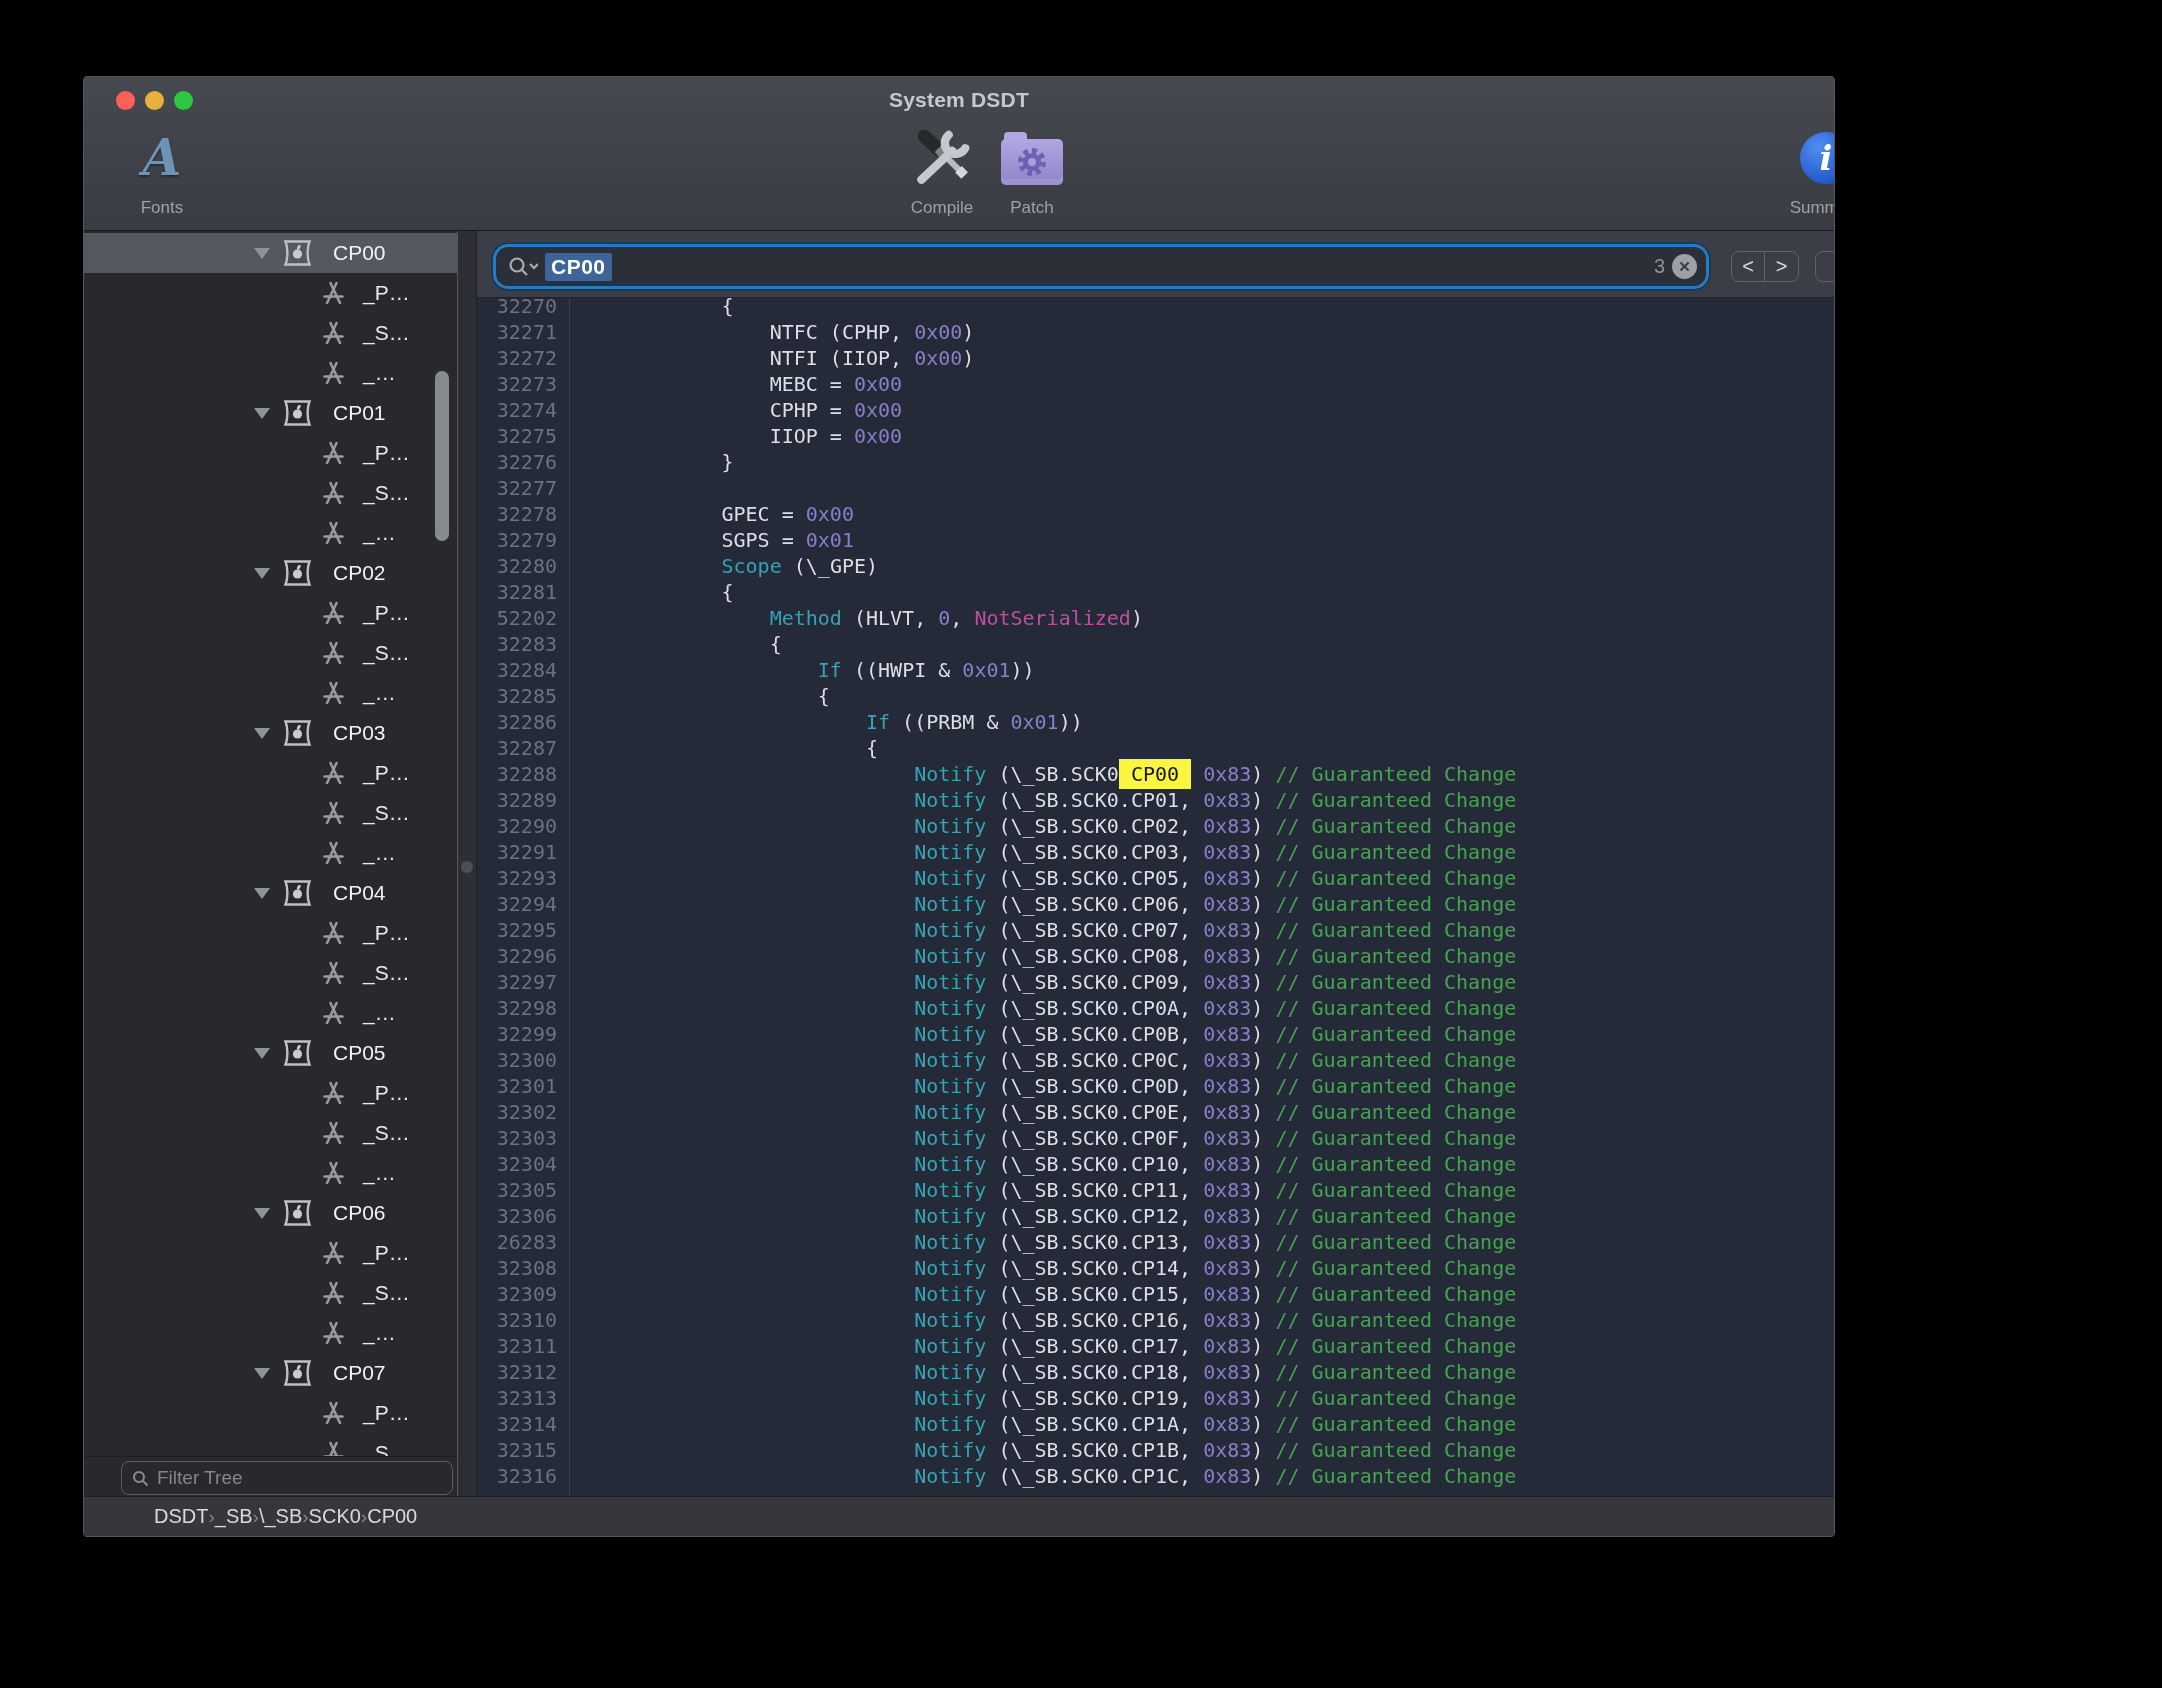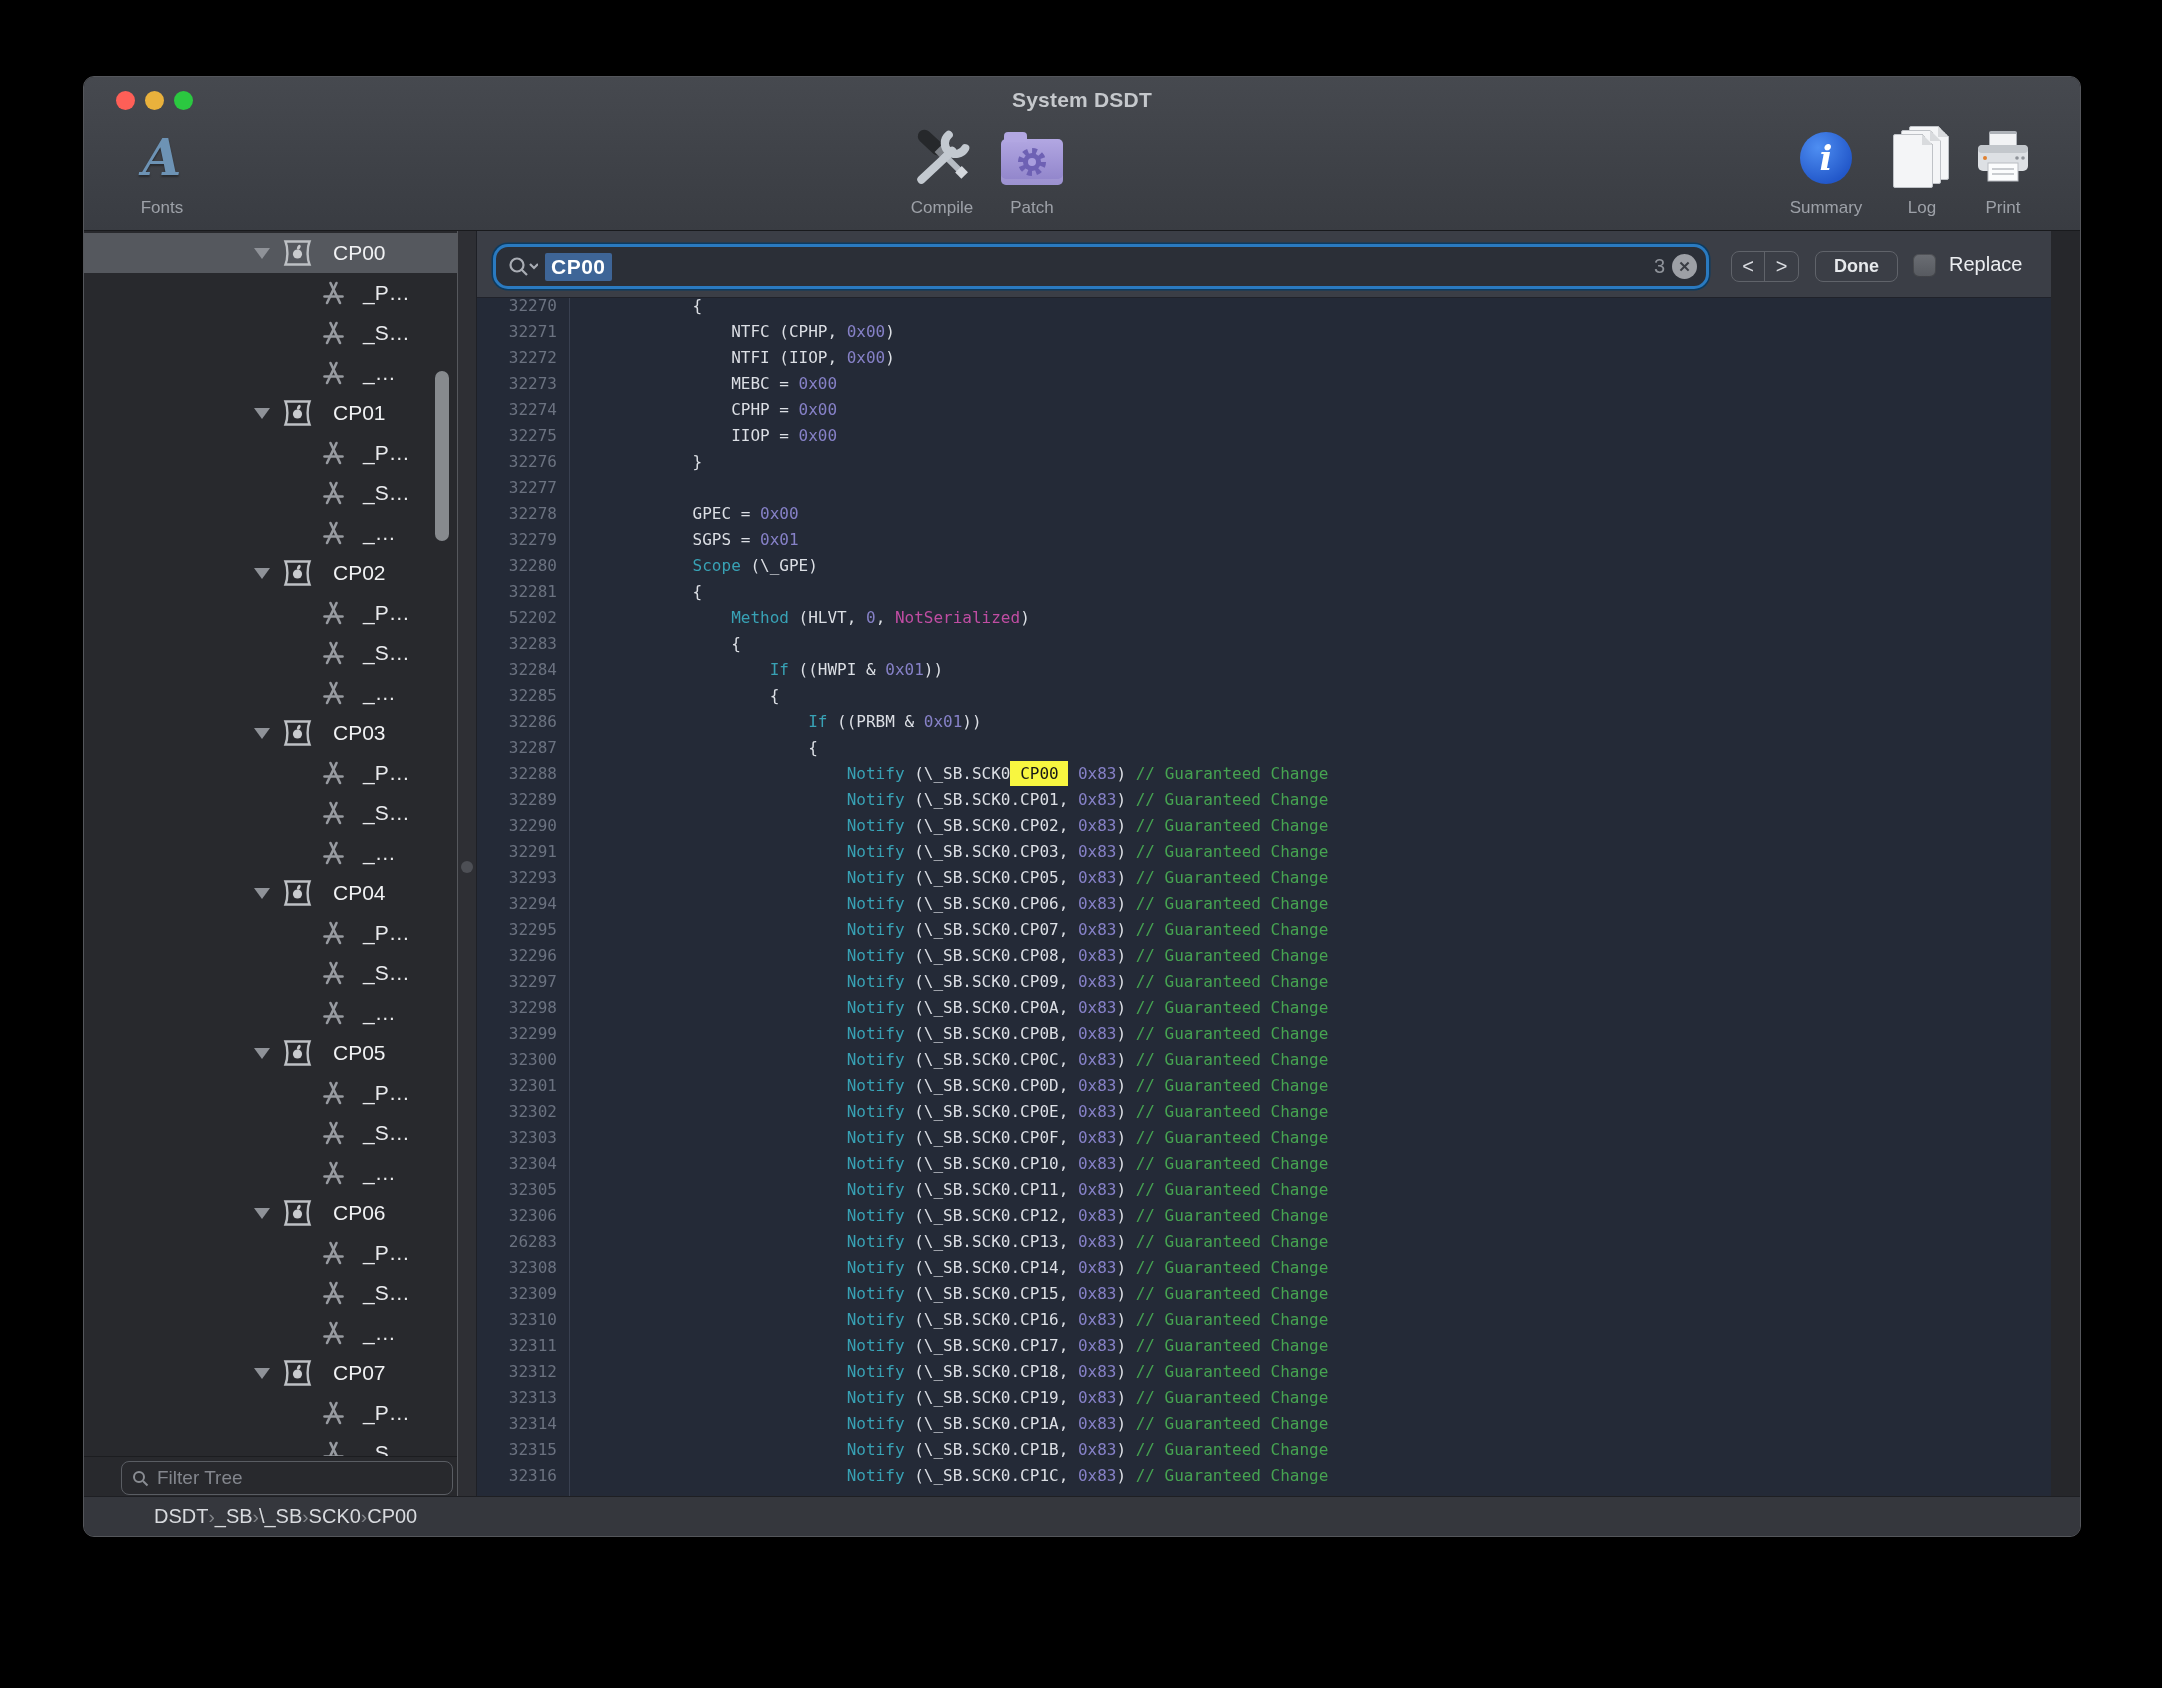--- a/index.html
+++ b/index.html
@@ -1,18 +1,18 @@
 <!DOCTYPE html>
 <html><head>
 <meta charset="utf-8">
 <style>
   * { margin:0; padding:0; box-sizing:border-box; }
   html,body { width:2162px; height:1688px; background:#000; font-family:"Liberation Sans", sans-serif; }
-  .window { position:absolute; left:83px; top:76px; width:1998px; height:1461px;
-            background:#26272b; border-radius:11px; overflow:hidden;
+  .window { position:absolute; left:83px; top:76px; width:1752px; height:1461px;
+            background:#26272b; border-radius:4px; overflow:hidden;
             border:1px solid #54565b; }
   
   .titlebar { position:relative; height:154px;
               background:linear-gradient(#46494f,#393c42);
               border-bottom:1px solid #191a1d; }
   .lights { position:absolute; left:32px; top:14px; display:flex; gap:10px; }
   .light { width:19px; height:19px; border-radius:50%; }
   .light.red{background:#fe5f57;} .light.yellow{background:#e9b13c;} .light.green{background:#2bc840;}
   .wtitle { position:absolute; left:0; right:0; top:11px; text-align:center;
             font-size:21px; font-weight:600; color:#c5c8cc; letter-spacing:.2px; }
@@ -81,21 +81,21 @@
               border:1.5px solid #60636a; border-radius:8px; color:#e7e9ec;
               font-size:18px; font-weight:600; display:flex; align-items:center; justify-content:center; }
   .cbox { position:absolute; left:1436px; top:23px; width:23px; height:23px; border-radius:6px;
           background:linear-gradient(#6b6e74,#56595f); box-shadow:inset 0 0 0 1px rgba(0,0,0,.25); }
   .cbox-label { position:absolute; left:1472px; top:0; height:67px; display:flex; align-items:center;
                 font-size:20px; font-weight:500; color:#eceef1; }
   
   .editor { position:relative; flex:1; background:#242a37; overflow:hidden; }
   .gutter-line { position:absolute; left:92px; top:0; bottom:0; width:1px; background:#394050; }
   .code-lines { position:absolute; left:0; top:-5px; right:0;
-                font-family:"DejaVu Sans Mono", monospace; font-size:16px; }
+                font-family:"DejaVu Sans Mono", monospace; font-size:20px; }
   .code-line { height:26px; line-height:26px; display:flex; white-space:pre; }
   .ln { width:92px; padding-right:12px; text-align:right; color:#6b7280; flex:none; }
   .cd { padding-left:8px; }
   .tk-p{color:#dcdfe5;} .tk-k{color:#38a2b5;} .tk-n{color:#8681c7;}
   .tk-m{color:#c04da3;} .tk-c{color:#46a351;}
   .tk-hl{background:#f8f640;color:#161616;padding:3px 0;}
   .tk-hlh{background:#f8f640;color:transparent;padding:3px 0;}
   
   .bottombar { position:absolute; left:0; bottom:0; width:100%; height:40px;
                background:#35373d; border-top:1px solid #1e1f23;

